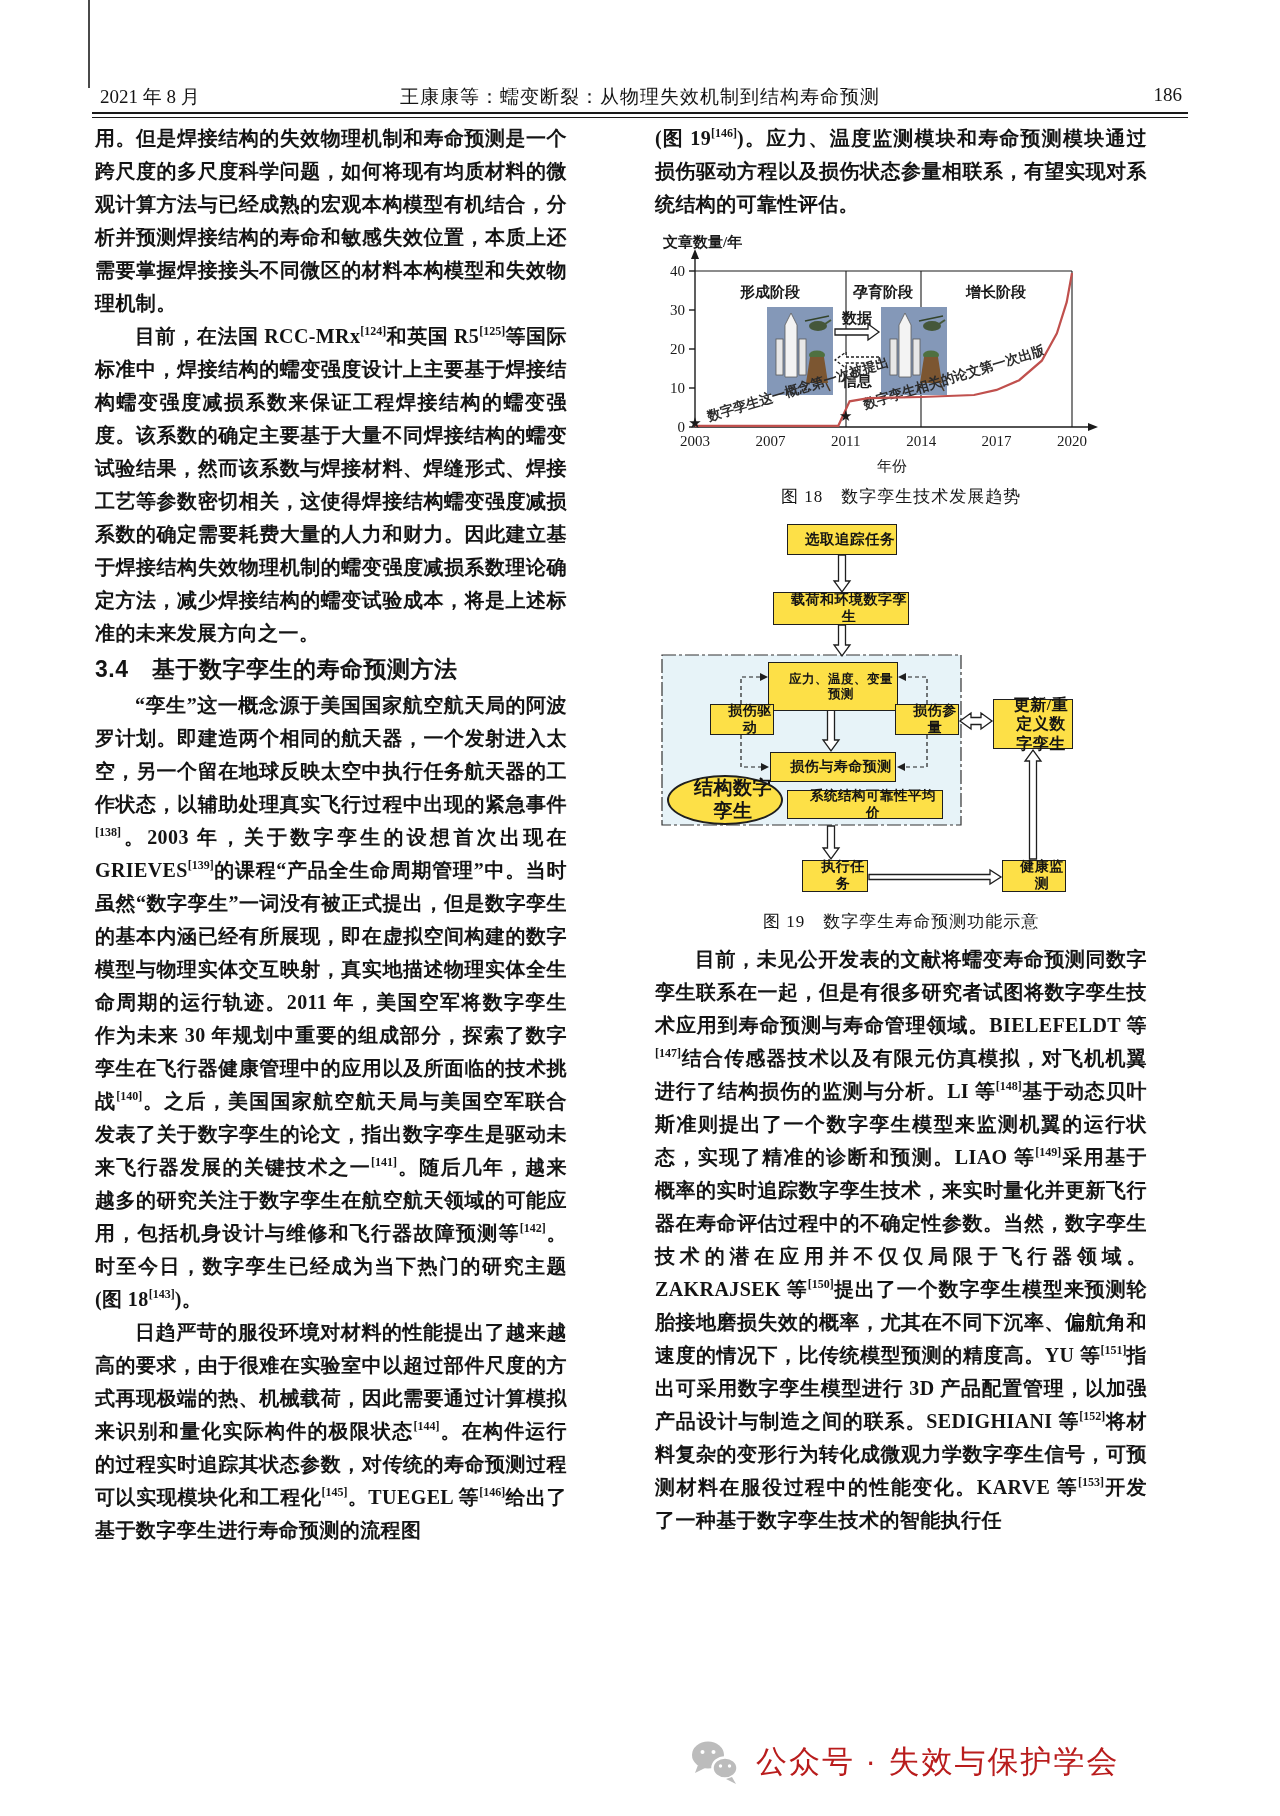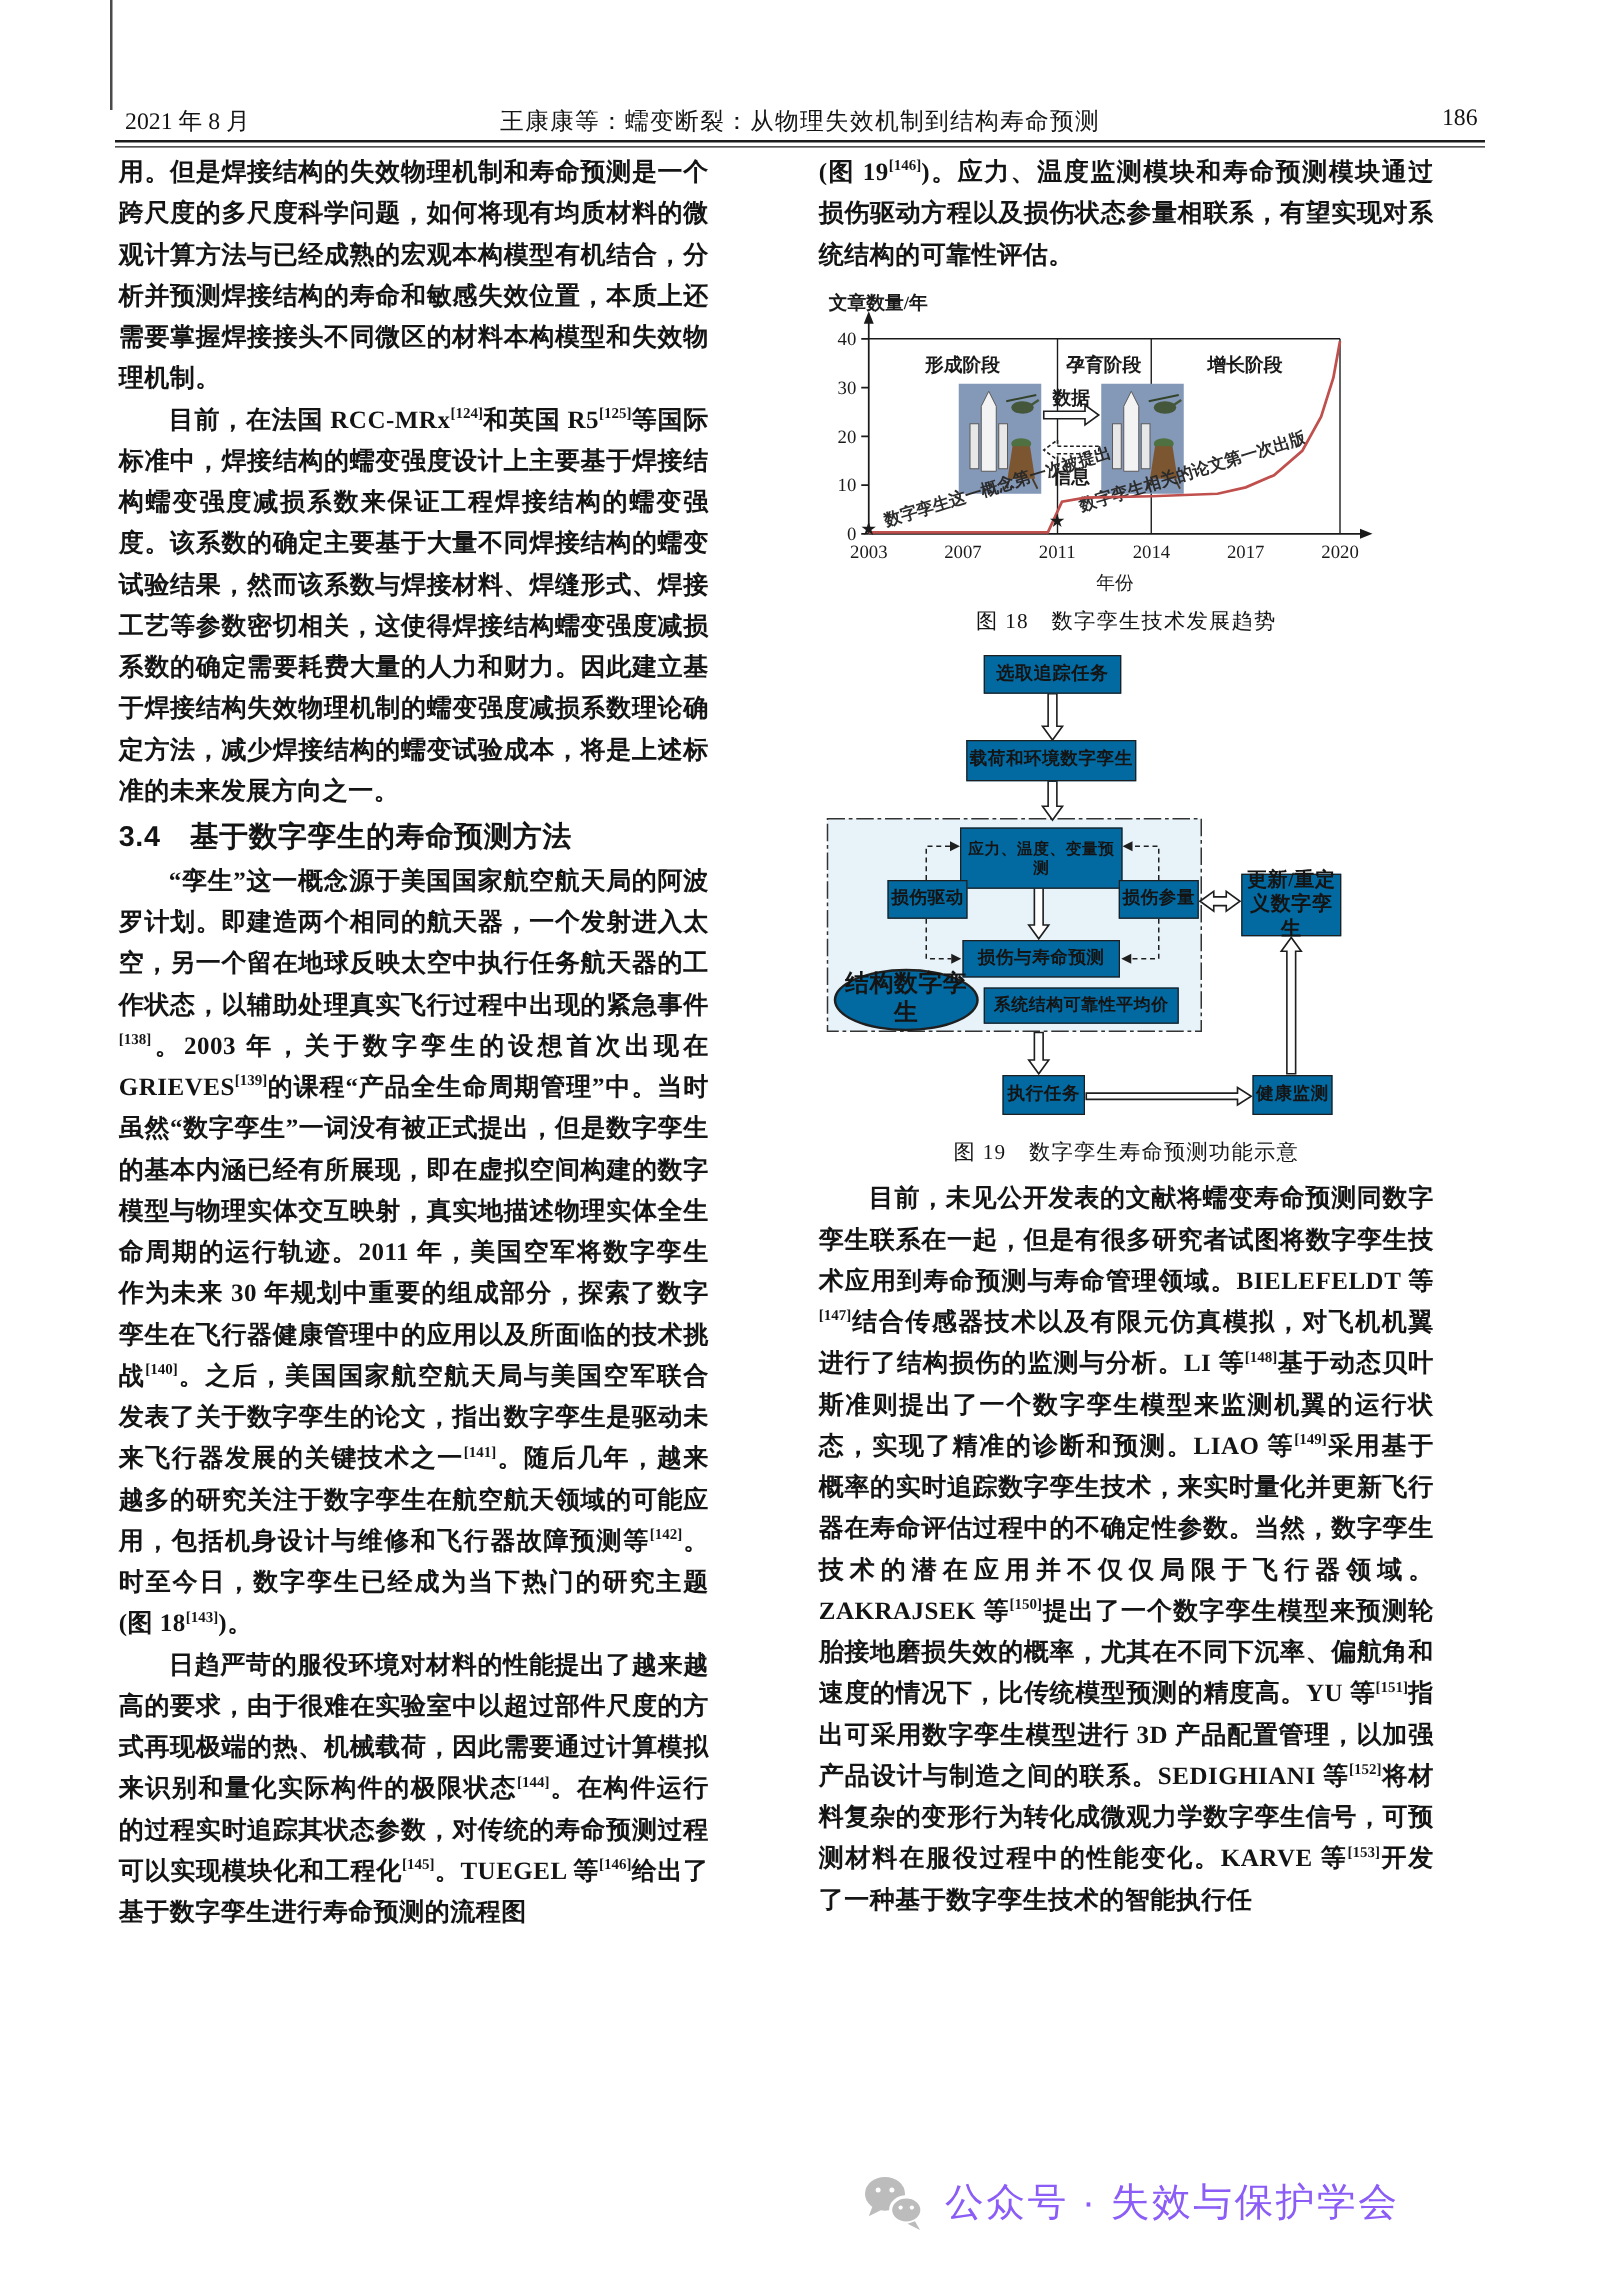--- a/index.html
+++ b/index.html
@@ -35,31 +35,31 @@
   .axis-label{font-size:15px;}
   .phase-label{font-size:15px;font-weight:bold;text-anchor:middle;}
   .inset-label{font-size:15px;font-weight:bold;text-anchor:middle;}
   .annot{font-size:13.5px;font-weight:bold;fill:#2b2b2b;}
   .star{font-size:15px;text-anchor:middle;}
   .axisline{stroke:#1a1a1a;stroke-width:1.4;}
   .thinline{stroke:#1a1a1a;stroke-width:1.1;}
   
   .diagram{position:relative;width:490px;height:378px;margin-top:14px;}
   .diagram svg{position:absolute;left:0;top:0;}
-  .dbox{position:absolute;box-sizing:border-box;border:1.6px solid #1f1f1f;background:#0369a1;
+  .dbox{position:absolute;box-sizing:border-box;border:1.6px solid #1f1f1f;background:#fde047;
     display:flex;align-items:center;justify-content:center;text-align:center;
-    font-weight:bold;font-size:13.5px;line-height:1.2;letter-spacing:.5px;}
+    font-weight:bold;font-size:13.5px;line-height:1.2;letter-spacing:.5px;padding-left:16px;}
   .dellipse{border-radius:50%;}
   .hollow{fill:#ffffff;stroke:#1f1f1f;stroke-width:1.3;}
   .dashline{fill:none;stroke:#1f1f1f;stroke-width:1.2;stroke-dasharray:4 3;}
   .dashhead{fill:#1f1f1f;}
   
   .footer{position:absolute;left:688px;top:1738px;display:flex;align-items:center;gap:14px;}
   .footer-text{font-family:"Liberation Sans","DejaVu Sans",sans-serif;
-    font-size:31px;color:#8b5cf6;letter-spacing:2px;white-space:nowrap;}
+    font-size:31px;color:#b91c1c;letter-spacing:2px;white-space:nowrap;}
 </style>
 </head>
 <body>
 
 <div class="scan-line"></div>
 
 <div class="hdr-date">2021 年 8 月</div>
 <div class="hdr-title">王康康等：蠕变断裂：从物理失效机制到结构寿命预测</div>
 <div class="hdr-page">186</div>
 <div class="hdr-rule"></div>

